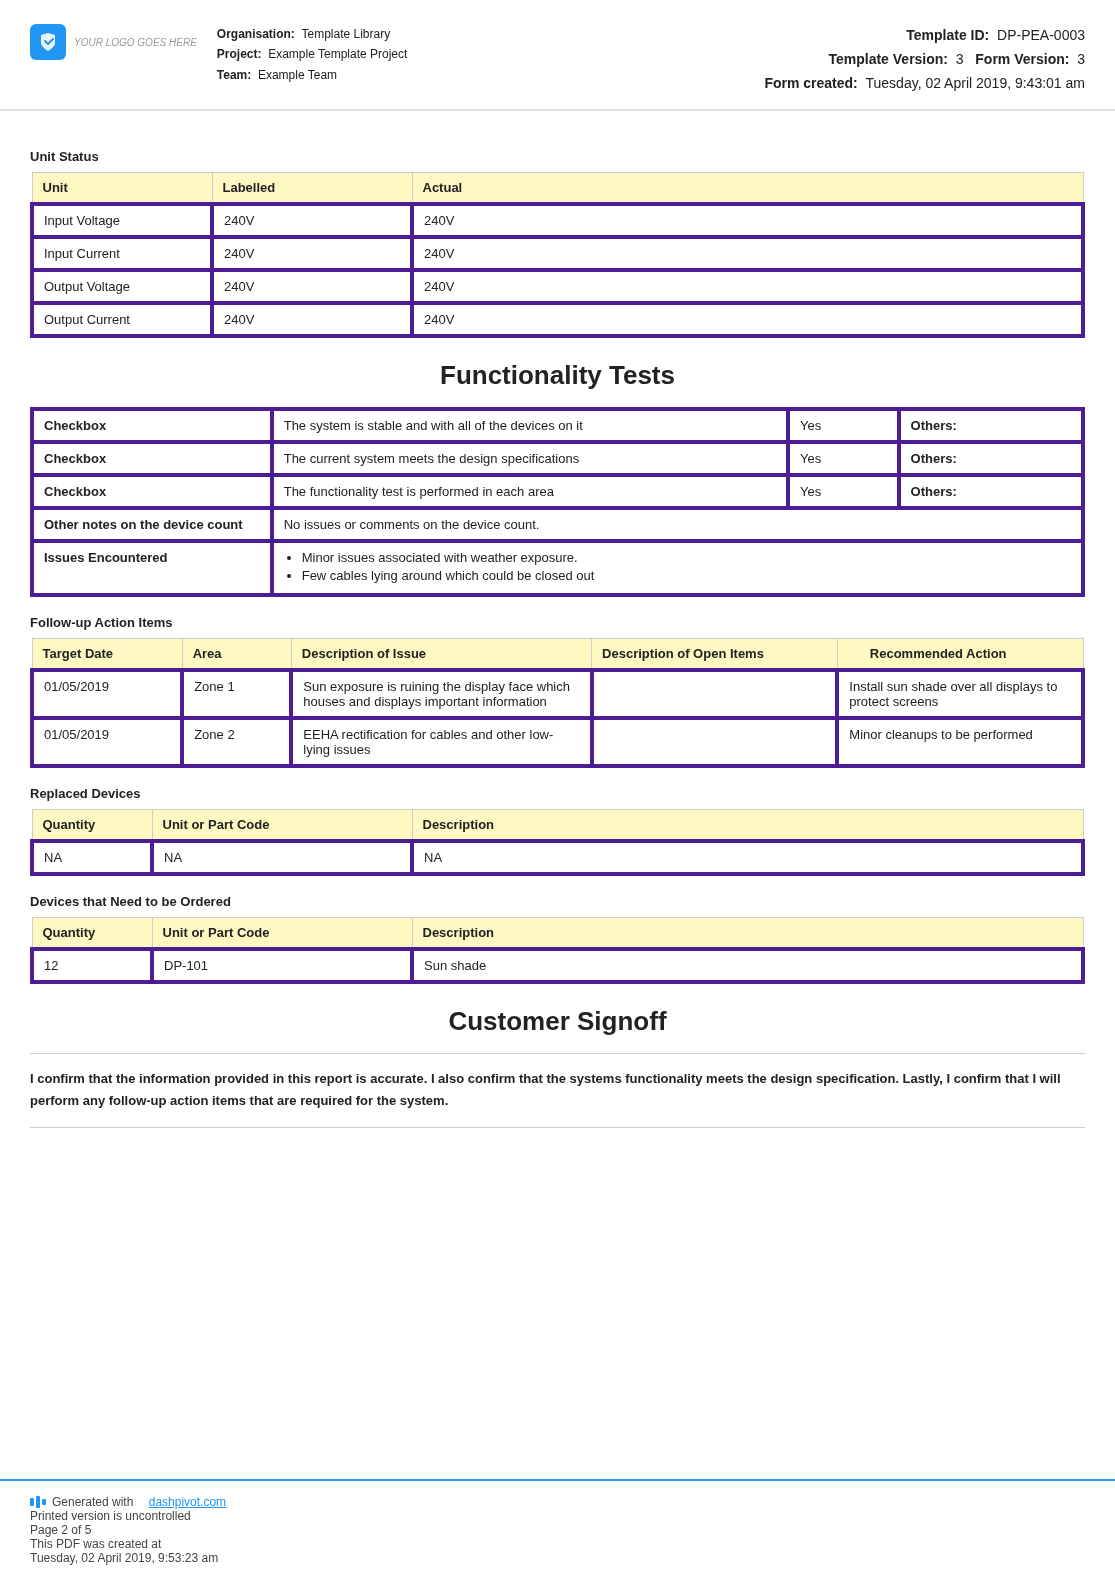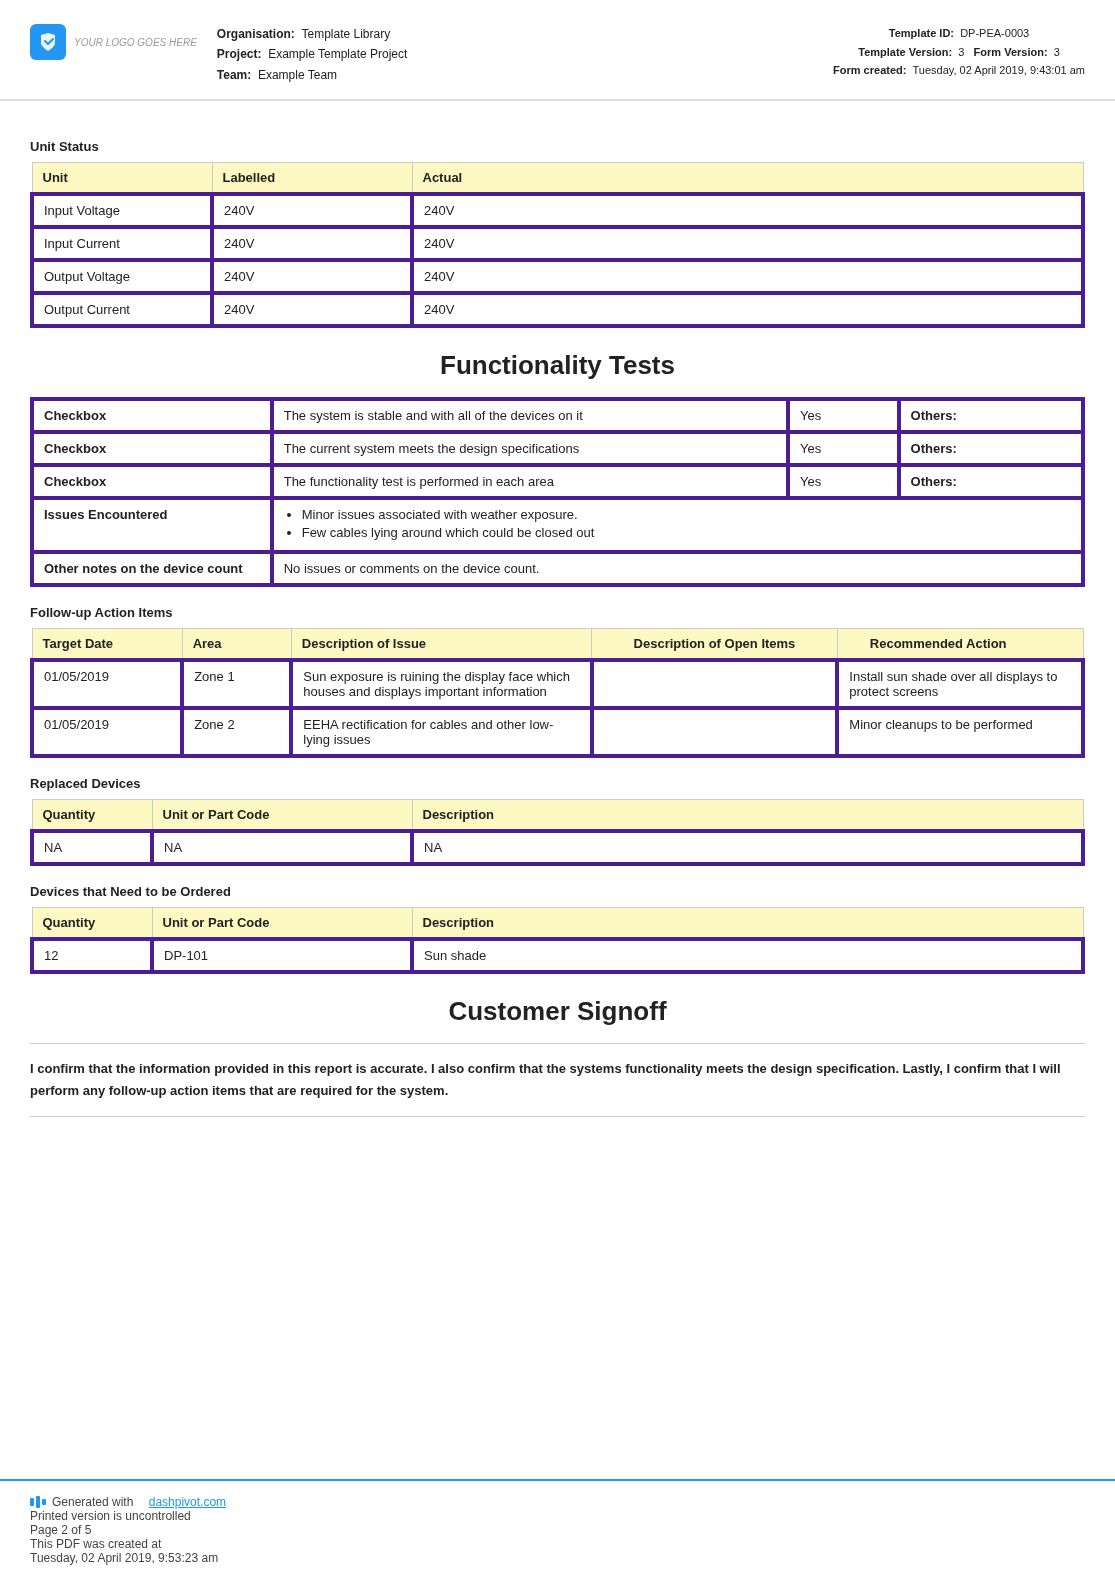--- a/index.html
+++ b/index.html
@@ -52,23 +52,23 @@
       font-style: italic;
       text-transform: uppercase;
     }
     .header-meta {
       flex: 1;
       font-size: 12px;
       line-height: 1.7;
     }
     .header-meta span.label { font-weight: bold; }
     .header-right {
-      font-size: 11px;
+      font-size: 14px;
       line-height: 1.7;
-      text-align: center;
+      text-align: right;
     }
     .header-right span.label { font-weight: bold; }
     
     .content {
       padding: 20px 30px;
       flex: 1;
     }
     
     .section-title {
       font-size: 13px;
@@ -112,21 +112,21 @@
     .issues-list {
       list-style: disc;
       padding-left: 18px;
       margin: 0;
     }
     .issues-list li { margin-bottom: 3px; }
     
     .followup-table th:nth-child(1) { width: 110px; }
     .followup-table th:nth-child(2) { width: 80px; }
     .followup-table th:nth-child(3) { width: 220px; }
-    .followup-table th:nth-child(4) { width: 180px; text-align: center; }
+    .followup-table th:nth-child(4) { width: 180px; }
     .followup-table th:nth-child(5) { width: 180px; padding-left: 32px; }
     
     .device-table th:nth-child(1) { width: 120px; }
     .device-table th:nth-child(2) { width: 260px; }
     .device-table th:nth-child(3) { }
     
     .signoff-section {
       margin-top: 10px;
     }
     .signoff-text {
@@ -271,31 +271,31 @@
     <td style="width:60px;">Yes</td>
     <td style="font-weight:bold;width:100px;">Others:</td>
   </tr>
           <tr>
     <td style="font-weight:bold;width:130px;">Checkbox</td>
     <td style="width:280px;">The functionality test is performed in each area</td>
     <td style="width:60px;">Yes</td>
     <td style="font-weight:bold;width:100px;">Others:</td>
   </tr>
           <tr>
+  <td style="font-weight:bold;vertical-align:top;width:130px;">Other notes on the device count</td>
+  <td colspan="3">No issues or comments on the device count.</td>
+</tr>
+          <tr>
   <td style="font-weight:bold;vertical-align:top;width:130px;">Issues Encountered</td>
   <td colspan="3">
               <ul class="issues-list">
                 <li>Minor issues associated with weather exposure.</li>
                 <li>Few cables lying around which could be closed out</li>
               </ul>
             </td>
-</tr>
-          <tr>
-  <td style="font-weight:bold;vertical-align:top;width:130px;">Other notes on the device count</td>
-  <td colspan="3">No issues or comments on the device count.</td>
 </tr>
         </tbody>
     </table>
 
     <div class="section-title">Follow-up Action Items</div>
     <table class="followup-table">
       <thead>
         <tr id="followup-header">
             <th>Target Date</th>
             <th>Area</th>

